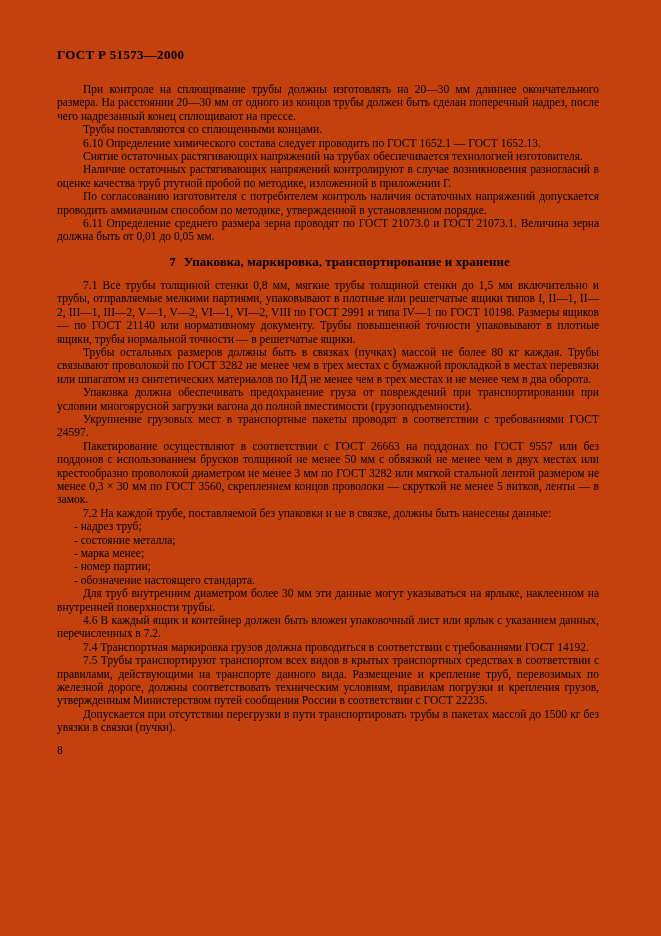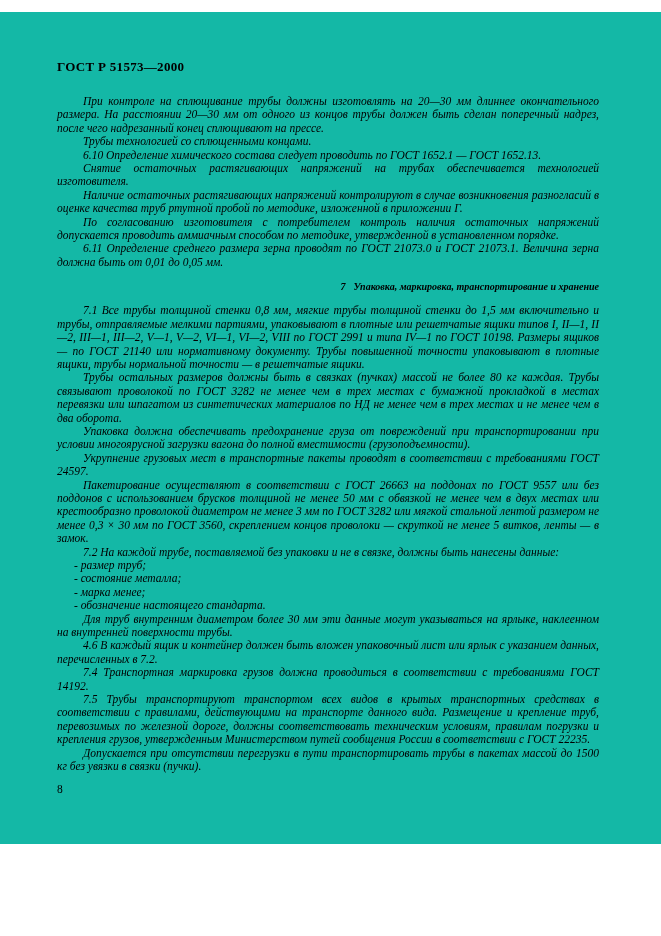--- a/index.html
+++ b/index.html
@@ -3,54 +3,52 @@
 <meta charset="utf-8">
 <style>
   html, body {
     margin: 0;
     padding: 0;
     background: #ffffff;
   }
   .page {
     position: relative;
     width: 661px;
-    height: 832px;
+    height: 936px;
     box-sizing: border-box;
-    background: #14b8a6;
+    background: #c2410c;
     color: #000000;
     font-family: "Liberation Serif", "DejaVu Serif", serif;
     padding: 47px 62px 0 57px;
     overflow: hidden;
-    margin-top: 12px;
   }
   .doc-header {
     font-weight: 700;
     font-size: 13px;
     letter-spacing: 0.3px;
   }
   .body-text {
     margin-top: 20px;
     font-size: 11.5px;
     line-height: 13.4px;
     text-align: justify;
-    font-style: italic;
   }
   .body-text p {
     margin: 0;
     text-indent: 26px;
   }
   .body-text p.list-item {
     text-indent: 17px;
   }
   .section-heading {
-    font-size: 10px;
+    font-size: 13px;
     font-weight: 700;
     line-height: 16px;
     margin: 10px 0 9px 23px;
-    text-align: right;
+    text-align: center;
     text-indent: 0;
   }
   .section-heading .num {
     margin-right: 8px;
   }
   .page-number {
     margin-top: 9px;
     font-size: 11.5px;
     line-height: 13.4px;
     text-align: left;
@@ -59,41 +57,42 @@
 </head>
 <body>
 
 <div class="page">
 
   <div class="doc-header">ГОСТ Р 51573—2000</div>
 
   <div class="body-text">
 
     <p>При контроле на сплющивание трубы должны изготовлять на 20—30 мм длиннее окончательного размера. На расстоянии 20—30 мм от одного из концов трубы должен быть сделан поперечный надрез, после чего надрезанный конец сплющивают на прессе.</p>
-    <p>Трубы технологией со сплющенными концами.</p>
+    <p>Трубы поставляются со сплющенными концами.</p>
     <p>6.10 Определение химического состава следует проводить по ГОСТ 1652.1 — ГОСТ 1652.13.</p>
     <p>Снятие остаточных растягивающих напряжений на трубах обеспечивается технологией изготовителя.</p>
     <p>Наличие остаточных растягивающих напряжений контролируют в случае возникновения разногласий в оценке качества труб ртутной пробой по методике, изложенной в приложении Г.</p>
     <p>По согласованию изготовителя с потребителем контроль наличия остаточных напряжений допускается проводить аммиачным способом по методике, утвержденной в установленном порядке.</p>
     <p>6.11 Определение среднего размера зерна проводят по ГОСТ 21073.0 и ГОСТ 21073.1. Величина зерна должна быть от 0,01 до 0,05 мм.</p>
 
     <h2 class="section-heading">
       <span class="num">7</span><span>Упаковка, маркировка, транспортирование и хранение</span>
     </h2>
 
     <p>7.1 Все трубы толщиной стенки 0,8 мм, мягкие трубы толщиной стенки до 1,5 мм включительно и трубы, отправляемые мелкими партиями, упаковывают в плотные или решетчатые ящики типов I, II—1, II—2, III—1, III—2, V—1, V—2, VI—1, VI—2, VIII по ГОСТ 2991 и типа IV—1 по ГОСТ 10198. Размеры ящиков — по ГОСТ 21140 или нормативному документу. Трубы повышенной точности упаковывают в плотные ящики, трубы нормальной точности — в решетчатые ящики.</p>
     <p>Трубы остальных размеров должны быть в связках (пучках) массой не более 80 кг каждая. Трубы связывают проволокой по ГОСТ 3282 не менее чем в трех местах с бумажной прокладкой в местах перевязки или шпагатом из синтетических материалов по НД не менее чем в трех местах и не менее чем в два оборота.</p>
     <p>Упаковка должна обеспечивать предохранение груза от повреждений при транспортировании при условии многоярусной загрузки вагона до полной вместимости (грузоподъемности).</p>
     <p>Укрупнение грузовых мест в транспортные пакеты проводят в соответствии с требованиями ГОСТ 24597.</p>
     <p>Пакетирование осуществляют в соответствии с ГОСТ 26663 на поддонах по ГОСТ 9557 или без поддонов с использованием брусков толщиной не менее 50 мм с обвязкой не менее чем в двух местах или крестообразно проволокой диаметром не менее 3 мм по ГОСТ 3282 или мягкой стальной лентой размером не менее 0,3 × 30 мм по ГОСТ 3560, скреплением концов проволоки — скруткой не менее 5 витков, ленты — в замок.</p>
     <p>7.2 На каждой трубе, поставляемой без упаковки и не в связке, должны быть нанесены данные:</p>
 
-    <p class="list-item">- размер труб;</p>
+    <p class="list-item">- надрез труб;</p>
     <p class="list-item">- состояние металла;</p>
     <p class="list-item">- марка менее;</p>
+    <p class="list-item">- номер партии;</p>
     <p class="list-item">- обозначение настоящего стандарта.</p>
 
     <p>Для труб внутренним диаметром более 30 мм эти данные могут указываться на ярлыке, наклеенном на внутренней поверхности трубы.</p>
     <p>4.6 В каждый ящик и контейнер должен быть вложен упаковочный лист или ярлык с указанием данных, перечисленных в 7.2.</p>
     <p>7.4 Транспортная маркировка грузов должна проводиться в соответствии с требованиями ГОСТ 14192.</p>
     <p>7.5 Трубы транспортируют транспортом всех видов в крытых транспортных средствах в соответствии с правилами, действующими на транспорте данного вида. Размещение и крепление труб, перевозимых по железной дороге, должны соответствовать техническим условиям, правилам погрузки и крепления грузов, утвержденным Министерством путей сообщения России в соответствии с ГОСТ 22235.</p>
     <p>Допускается при отсутствии перегрузки в пути транспортировать трубы в пакетах массой до 1500 кг без увязки в связки (пучки).</p>
 
   </div>
 

